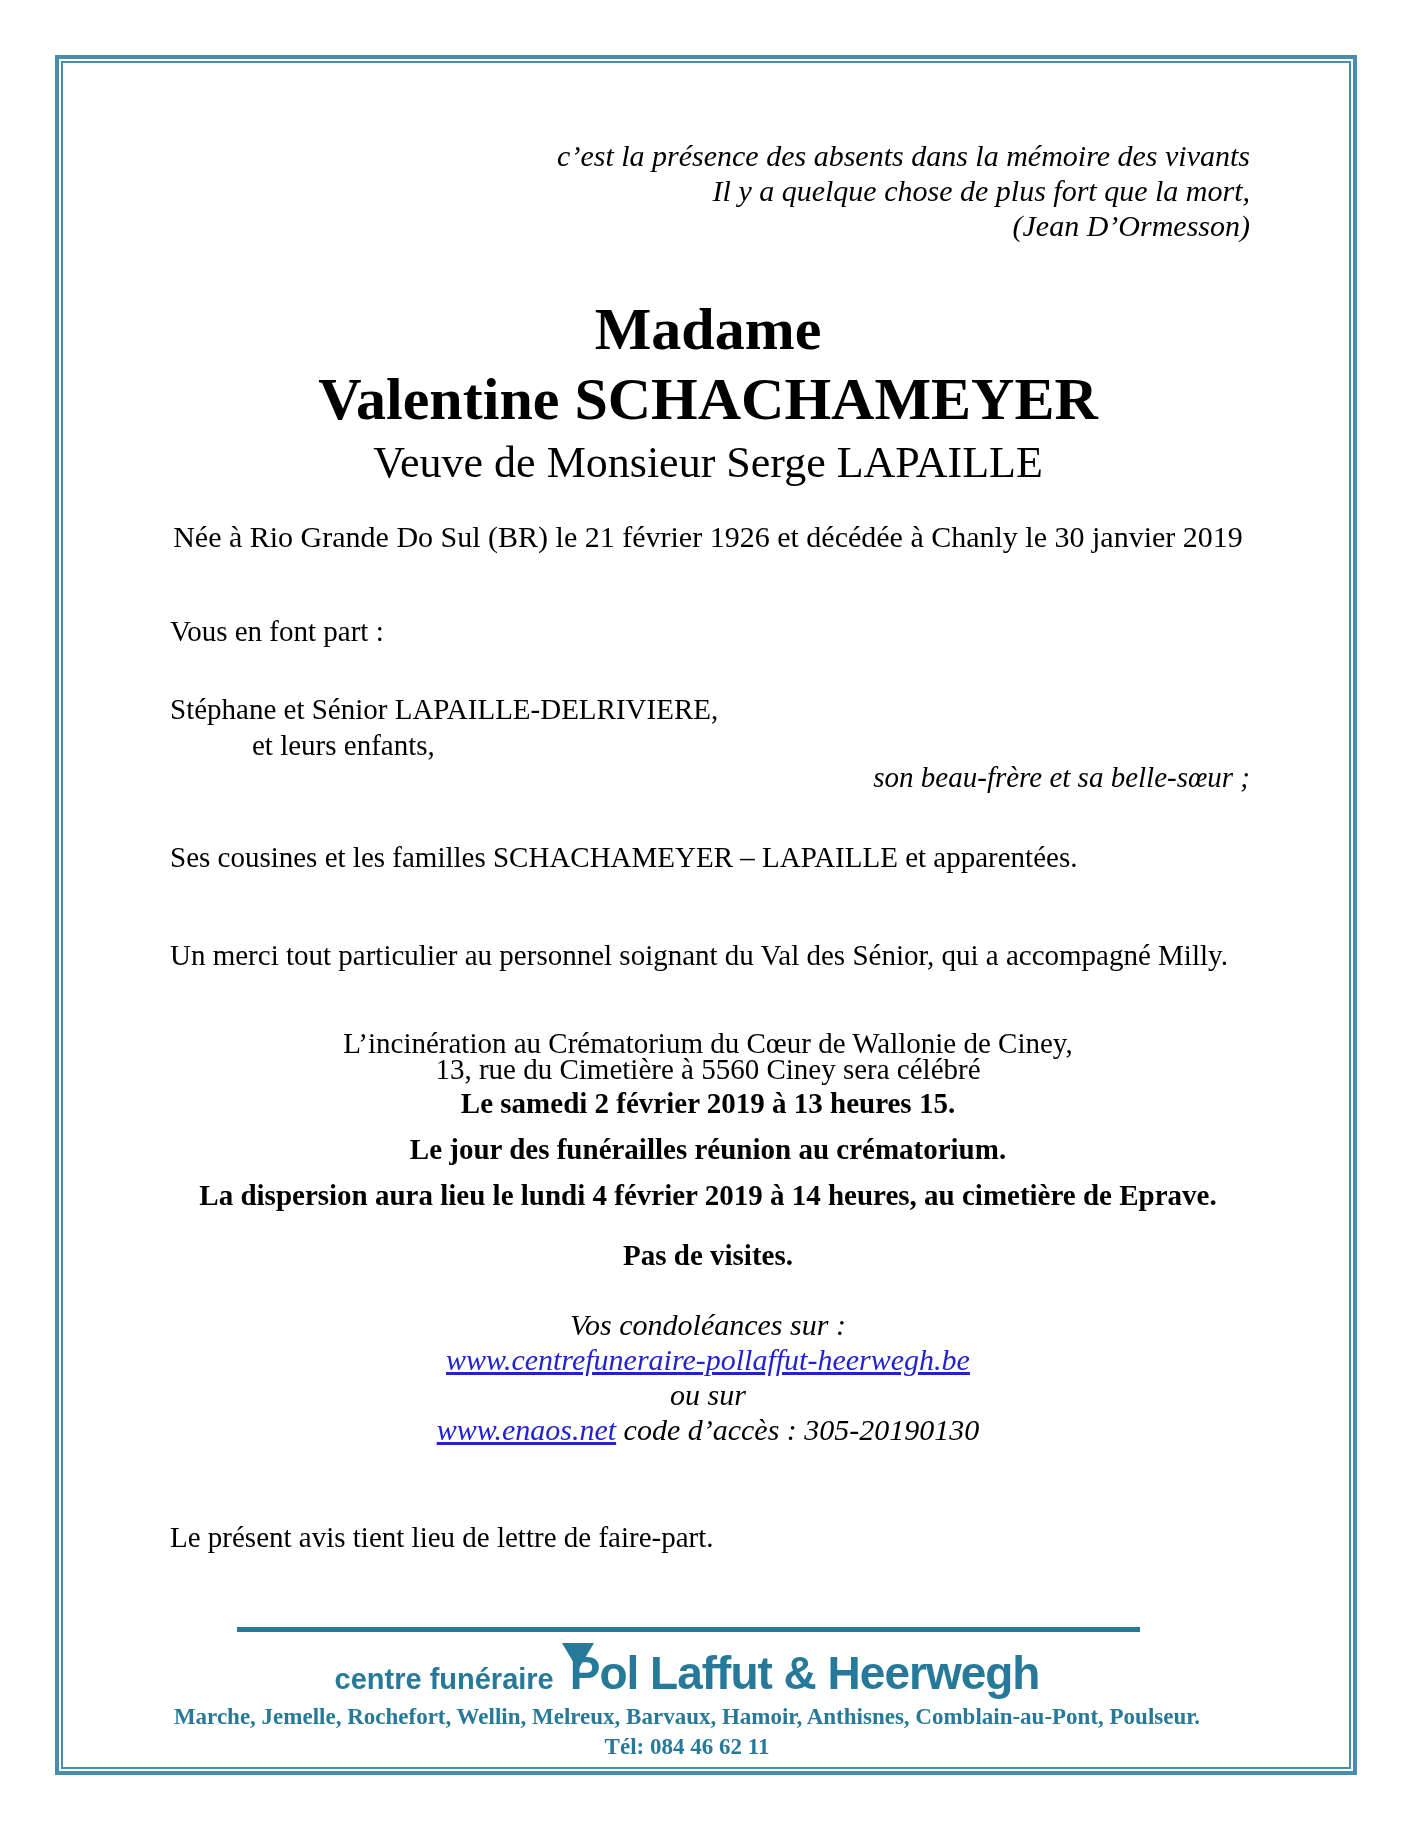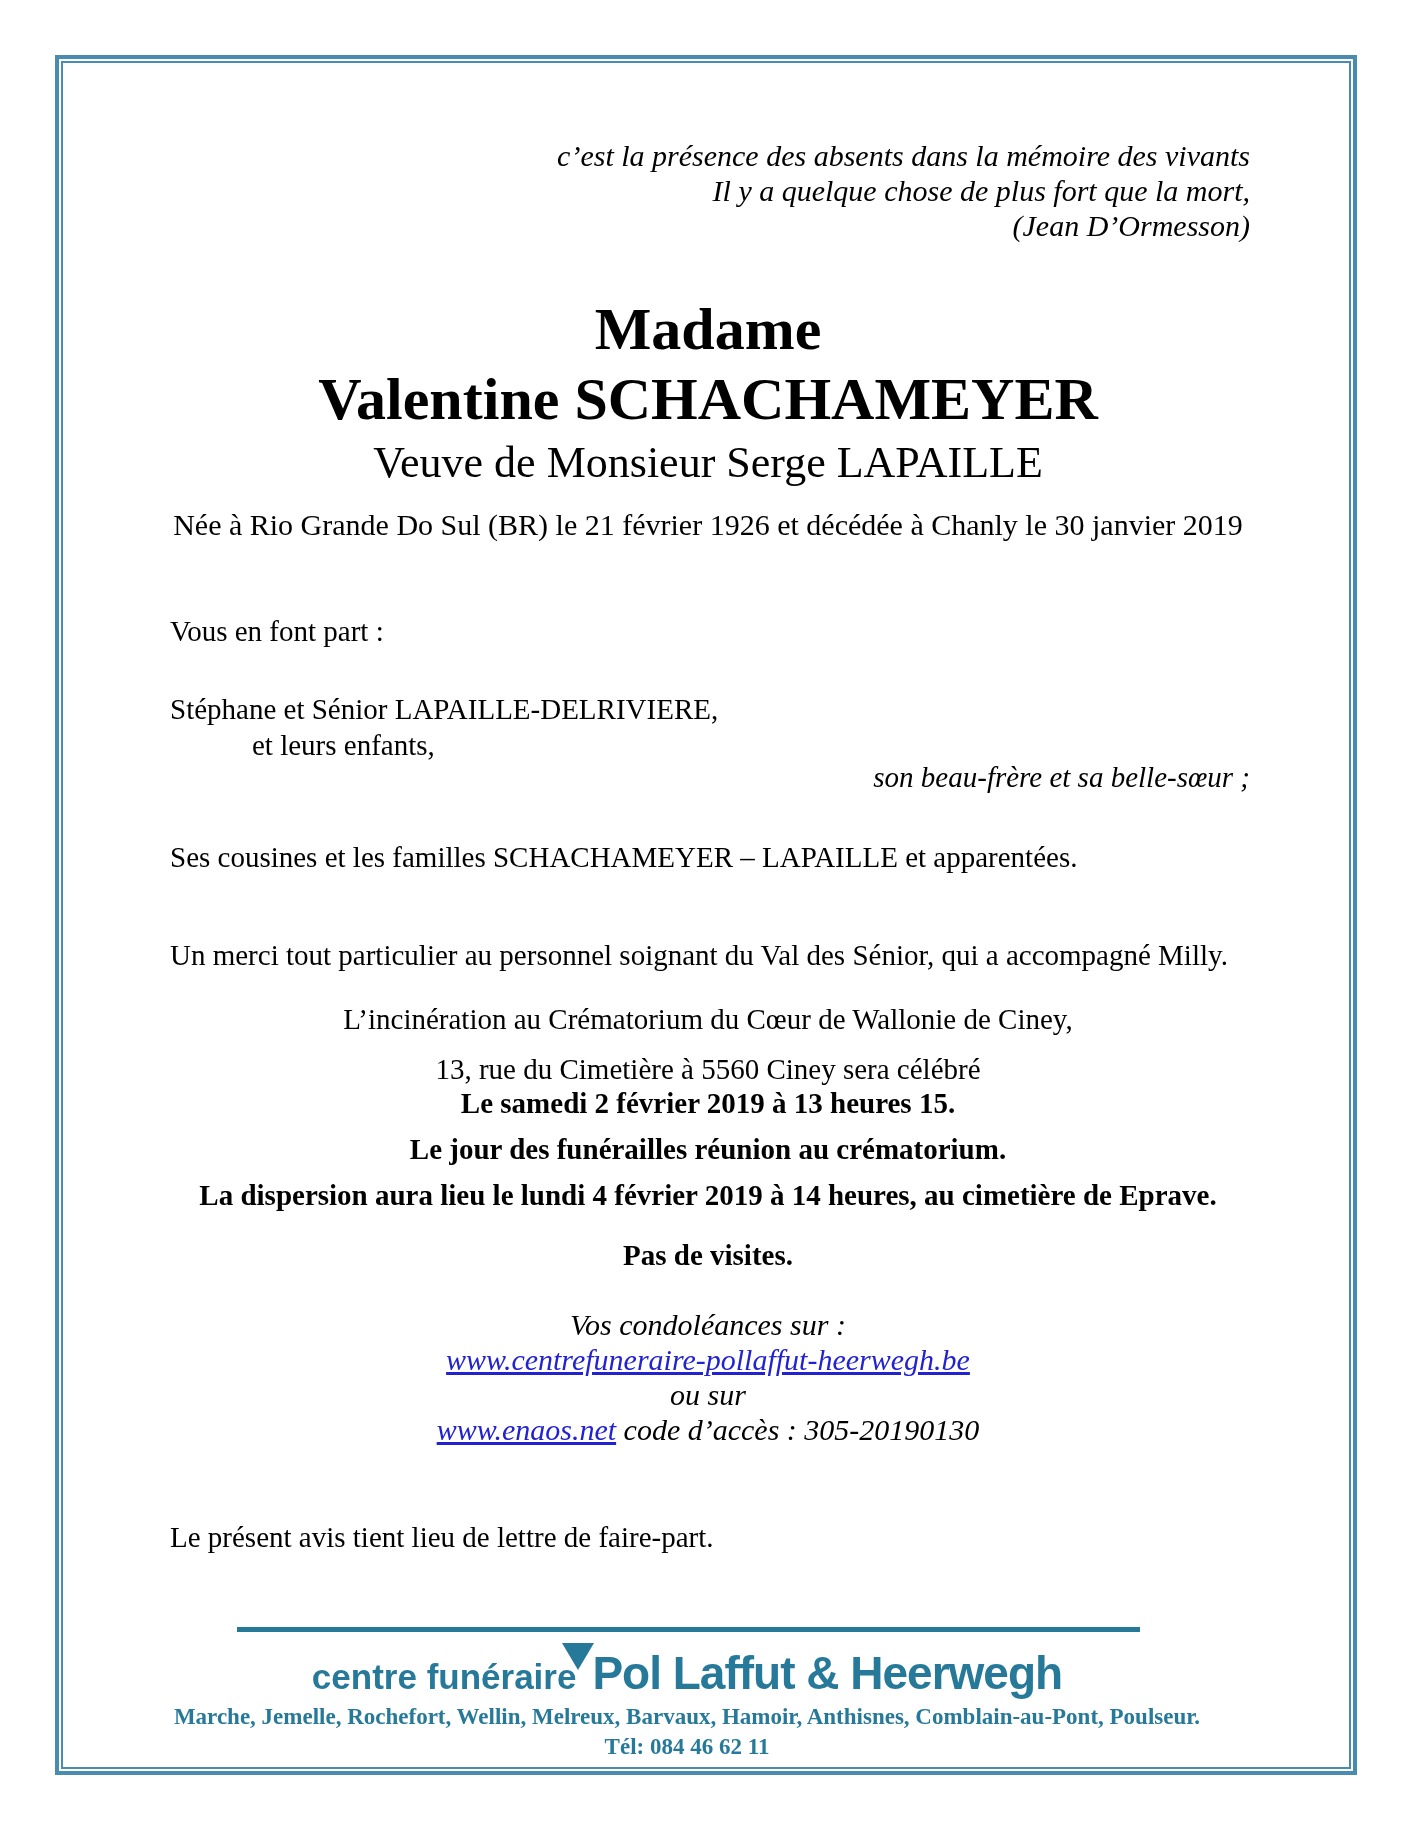--- a/index.html
+++ b/index.html
@@ -51,21 +51,21 @@
     border-left:16px solid transparent;
     border-right:16px solid transparent;
     border-top:27px solid var(--accent);
   }
   .brand-row{
     left:57px;top:1646px;width:1260px;
     display:flex;justify-content:center;align-items:baseline;gap:16px;
     color:var(--accent);
     font-family:"Liberation Sans", sans-serif;
   }
-  .brand-prefix{font-size:35px;font-weight:bold;}
+  .brand-prefix{font-size:29px;font-weight:bold;}
   .brand-name{font-size:46px;font-weight:bold;letter-spacing:-1px;}
   .footer-line{
     left:57px;width:1260px;text-align:center;
     color:var(--accent);font-weight:bold;font-size:23px;
     font-family:"Liberation Serif", serif;
   }
 </style>
 </head>
 <body>
 
@@ -75,30 +75,30 @@
 
 <div class="abs quote right-al" style="top:138px;">
   <div>c’est la présence des absents dans la mémoire des vivants</div>
   <div>Il y a quelque chose de plus fort que la mort,</div>
   <div>(Jean D’Ormesson)</div>
 </div>
 
 <div class="abs centered title-big" style="top:296px;">Madame</div>
 <div class="abs centered title-big" style="top:366px;">Valentine SCHACHAMEYER</div>
 <div class="abs centered title-sub" style="top:438px;">Veuve de Monsieur Serge LAPAILLE</div>
-<div class="abs centered birth" style="top:508px;">Née à Rio Grande Do Sul (BR) le 21 février 1926 et décédée à Chanly le 30 janvier 2019</div>
+<div class="abs centered birth" style="top:520px;">Née à Rio Grande Do Sul (BR) le 21 février 1926 et décédée à Chanly le 30 janvier 2019</div>
 
 <div class="abs body-text" style="left:170px;top:614px;">Vous en font part :</div>
 <div class="abs body-text" style="left:170px;top:692px;">Stéphane et Sénior LAPAILLE-DELRIVIERE,</div>
 <div class="abs body-text" style="left:252px;top:728px;">et leurs enfants,</div>
 <div class="abs body-text italic right-al" style="top:760px;">son beau-frère et sa belle-sœur ;</div>
 <div class="abs body-text" style="left:170px;top:840px;">Ses cousines et les familles SCHACHAMEYER – LAPAILLE et apparentées.</div>
 <div class="abs body-text" style="left:170px;top:938px;">Un merci tout particulier au personnel soignant du Val des Sénior, qui a accompagné Milly.</div>
 
-<div class="abs centered body-text" style="top:1002px;">L’incinération au Crématorium du Cœur de Wallonie de Ciney,</div>
+<div class="abs centered body-text" style="top:1026px;">L’incinération au Crématorium du Cœur de Wallonie de Ciney,</div>
 <div class="abs centered body-text" style="top:1052px;">13, rue du Cimetière à 5560 Ciney sera célébré</div>
 <div class="abs centered body-text bold" style="top:1086px;">Le samedi 2 février 2019 à 13 heures 15.</div>
 <div class="abs centered body-text bold" style="top:1132px;">Le jour des funérailles réunion au crématorium.</div>
 <div class="abs centered body-text bold" style="top:1178px;">La dispersion aura lieu le lundi 4 février 2019 à 14 heures, au cimetière de Eprave.</div>
 <div class="abs centered body-text bold" style="top:1238px;">Pas de visites.</div>
 
 <div class="abs centered cond" style="top:1308px;">Vos condoléances sur :</div>
 <div class="abs centered cond" style="top:1343px;">
   <a href="#" class="doc-link">www.centrefuneraire-pollaffut-heerwegh.be</a>
 </div>

